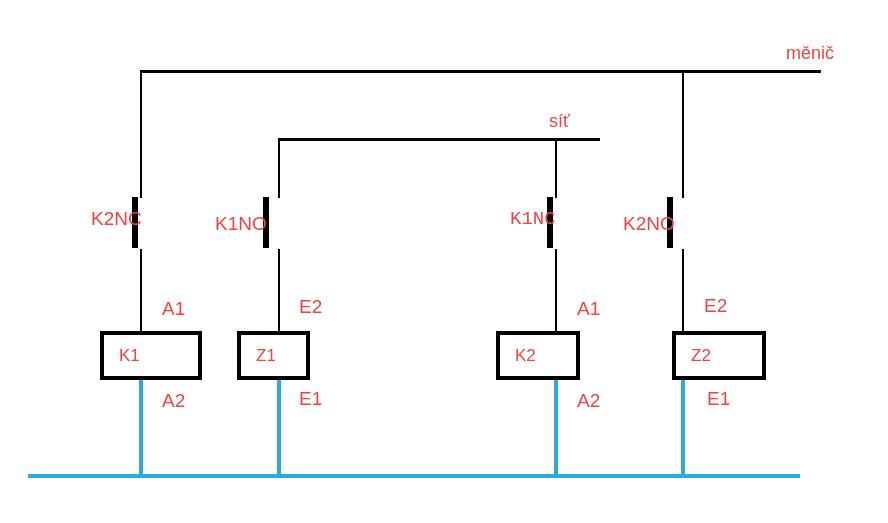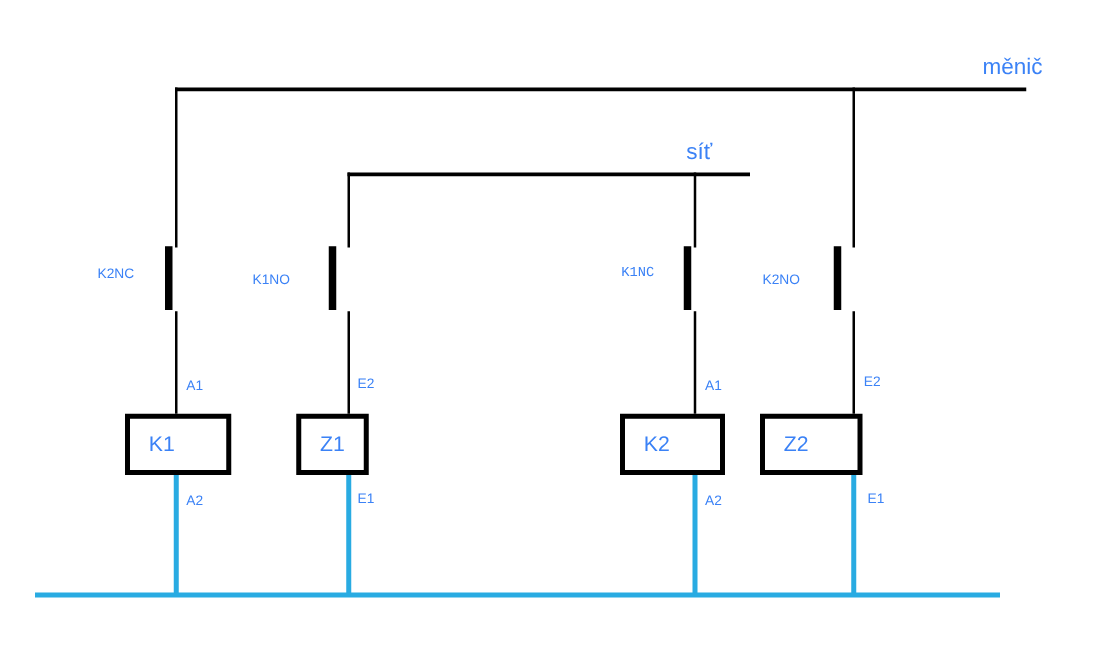--- a/index.html
+++ b/index.html
@@ -3,29 +3,29 @@
 <meta charset="utf-8">
 <style>
   :root { --blue: #29abe2; --wire: #000000; }
   html, body { margin: 0; padding: 0; background: #ffffff; }
   .canvas {
     position: relative;
     width: 888px;
     height: 523px;
     background: #ffffff;
     font-family: "Liberation Sans", sans-serif;
-    color: #3b82f6;
+    color: #ef4444;
     overflow: hidden;
   }
   .hline { position: absolute; background: var(--wire); height: 3px; }
   .vline { position: absolute; background: var(--wire); width: 2px; }
   .cbar  { position: absolute; background: var(--wire); width: 6px; height: 51px; }
   .bluev { position: absolute; background: var(--blue); width: 4px; }
   .blueh { position: absolute; background: var(--blue); height: 4px; }
-  .lbl   { position: absolute; font-size: 11px; line-height: 20px; white-space: nowrap; }
+  .lbl   { position: absolute; font-size: 19px; line-height: 20px; white-space: nowrap; margin-left: 13px; }
   .buslbl{ position: absolute; font-size: 18px; line-height: 21px; white-space: nowrap; }
   .coil {
     position: absolute;
     box-sizing: border-box;
     height: 49px;
     border: 4px solid var(--wire);
     background: #ffffff;
     display: flex;
     align-items: center;
     padding-left: 15px;
@@ -42,34 +42,34 @@
 
   <div class="hline" style="left:278px; top:138px; width:322px;"></div>
   <div class="buslbl" style="left:549px; top:111px;text-align:right;">síť</div>
 
   <div>
     <div class="vline" style="left:140px; top:70px; height:128px;"></div>
     <div class="cbar" style="left:132px; top:197px;"></div>
     <div class="lbl" style="left:78px; top:209px;">K2NC</div>
     <div class="vline" style="left:140px; top:249px; height:83px;"></div>
     <div class="lbl" style="left:149px; top:299px;">A1</div>
-    <div class="coil" style="left:100px; top:331px; width:85px;">
+    <div class="coil" style="left:100px; top:331px; width:102px;">
       <span>K1</span>
     </div>
     <div class="lbl" style="left:149px; top:391px;">A2</div>
     <div class="bluev" style="left:139px; top:380px; height:97px;"></div>
   </div>
 
   <div>
     <div class="vline" style="left:278px; top:138px; height:60px;"></div>
     <div class="cbar" style="left:263px; top:197px;"></div>
     <div class="lbl" style="left:202px; top:214px;">K1NO</div>
     <div class="vline" style="left:278px; top:249px; height:83px;"></div>
     <div class="lbl" style="left:286px; top:297px;">E2</div>
-    <div class="coil" style="left:237px; top:331px; width:58px;">
+    <div class="coil" style="left:237px; top:331px; width:73px;">
       <span>Z1</span>
     </div>
     <div class="lbl" style="left:286px; top:389px;">E1</div>
     <div class="bluev" style="left:277px; top:380px; height:97px;"></div>
   </div>
 
   <div>
     <div class="vline" style="left:555px; top:138px; height:60px;"></div>
     <div class="cbar" style="left:547px; top:197px;"></div>
     <div class="lbl" style="left:497px; top:209px;font-family:Liberation Mono, monospace;">K1NC</div>
@@ -81,21 +81,21 @@
     <div class="lbl" style="left:564px; top:391px;">A2</div>
     <div class="bluev" style="left:554px; top:380px; height:97px;"></div>
   </div>
 
   <div>
     <div class="vline" style="left:682px; top:70px; height:128px;"></div>
     <div class="cbar" style="left:667px; top:197px;"></div>
     <div class="lbl" style="left:610px; top:214px;">K2NO</div>
     <div class="vline" style="left:682px; top:249px; height:83px;"></div>
     <div class="lbl" style="left:691px; top:296px;">E2</div>
-    <div class="coil" style="left:608px; top:331px; width:82px;">
+    <div class="coil" style="left:672px; top:331px; width:94px;">
       <span>Z2</span>
     </div>
     <div class="lbl" style="left:694px; top:389px;">E1</div>
     <div class="bluev" style="left:681px; top:380px; height:97px;"></div>
   </div>
 
   <div class="blueh" style="left:28px; top:474px; width:772px;"></div>
 
 </div>
 

